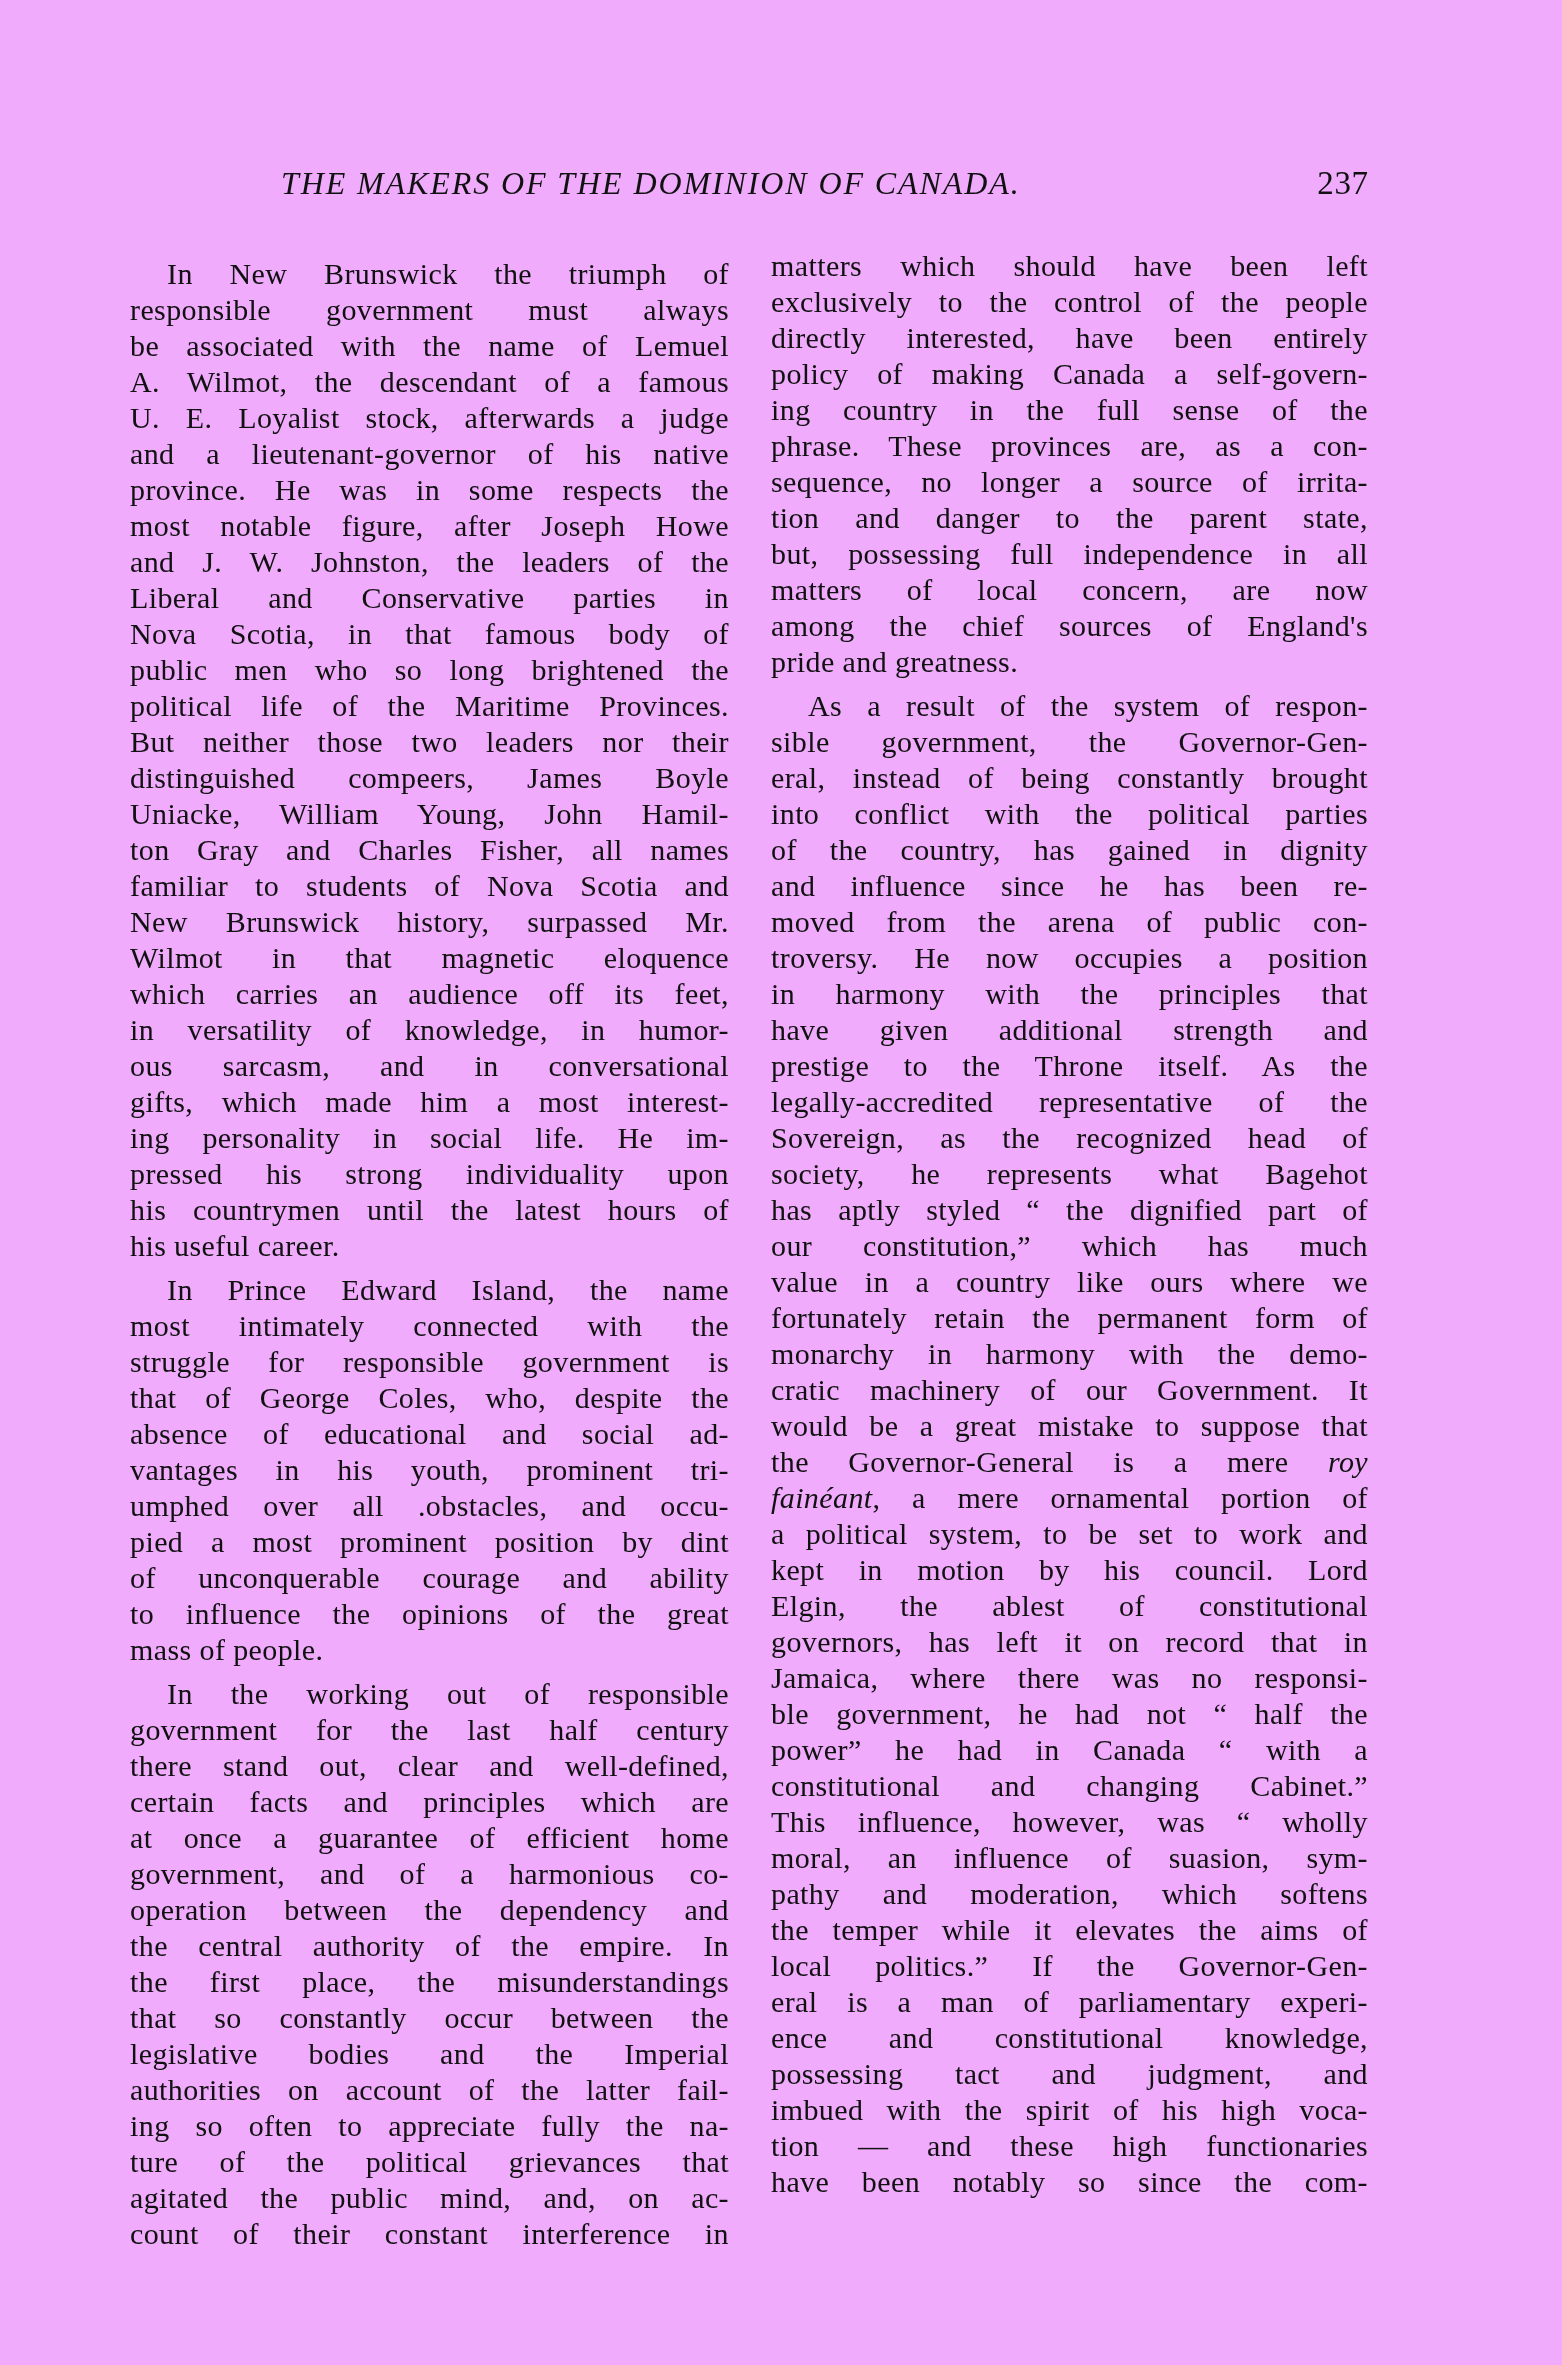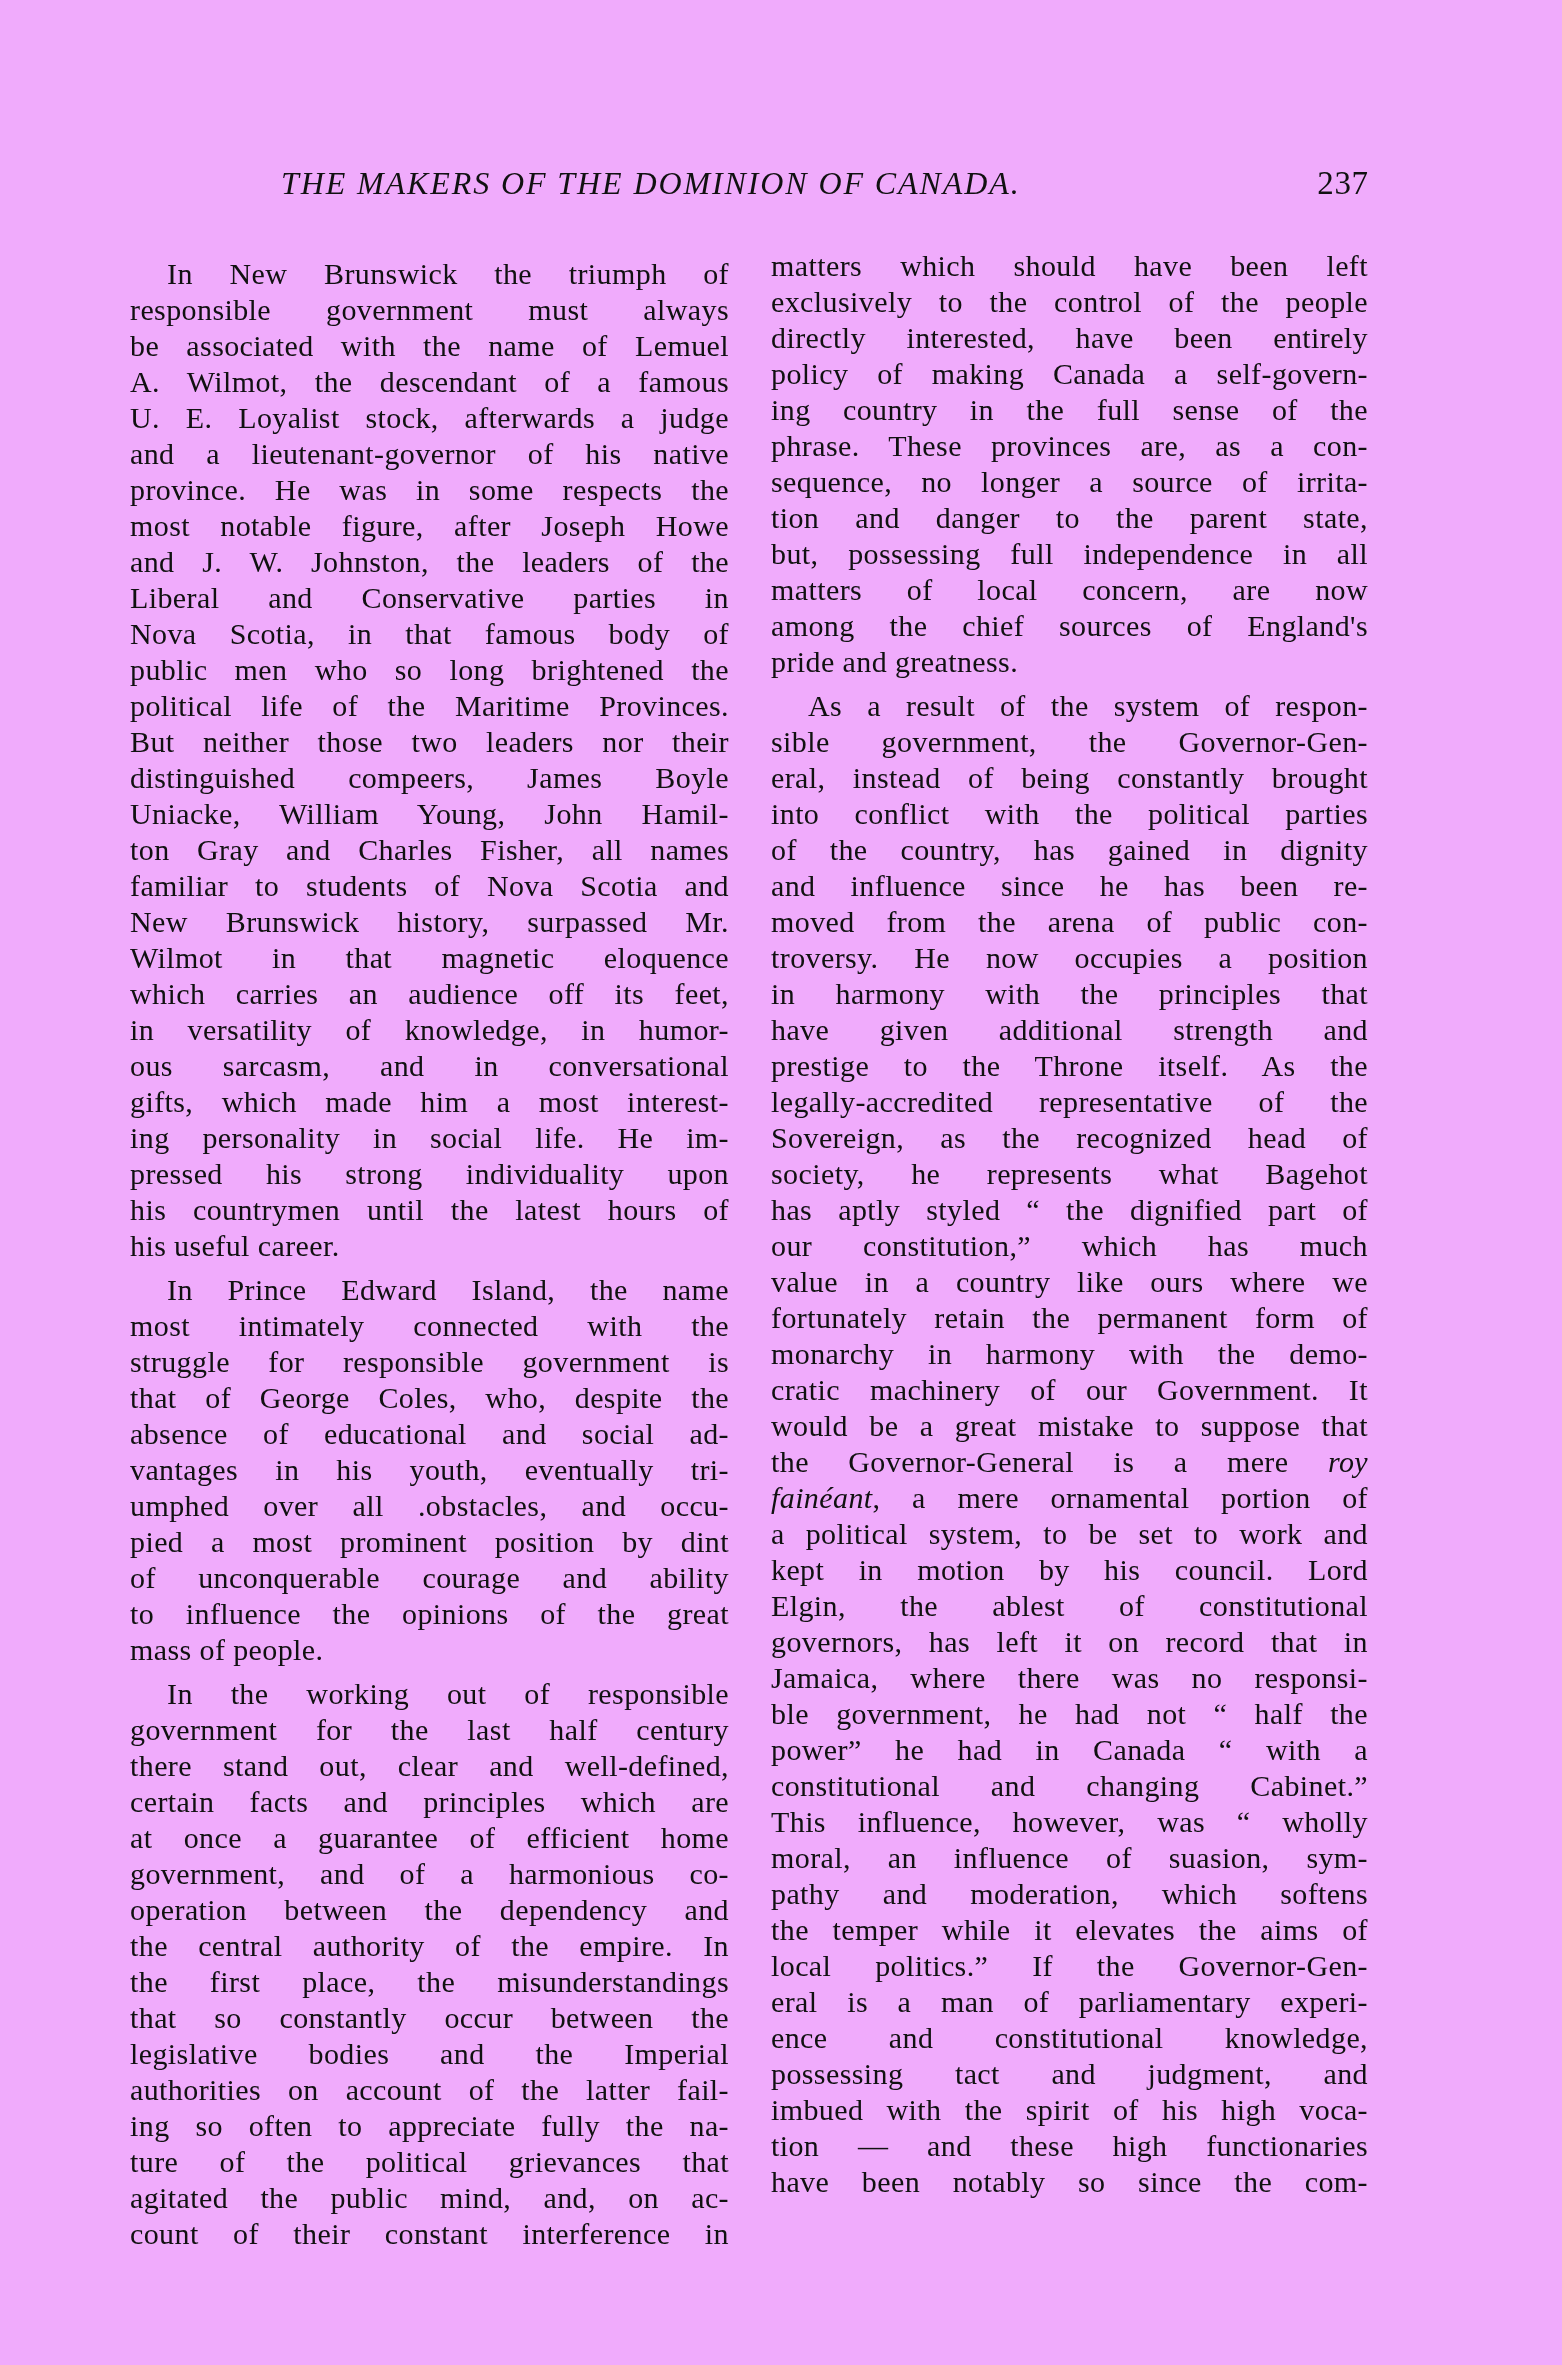--- a/index.html
+++ b/index.html
@@ -98,21 +98,21 @@
       <span class="line"><span>gifts, which made him a most interest-</span></span>
       <span class="line"><span>ing personality in social life.  He im-</span></span>
       <span class="line"><span>pressed his strong individuality upon</span></span>
       <span class="line"><span>his countrymen until the latest hours of</span></span>
       <span class="line last"><span>his useful career.</span></span>
       <span class="line indent"><span>In Prince Edward Island, the name</span></span>
       <span class="line"><span>most intimately connected with the</span></span>
       <span class="line"><span>struggle for responsible government is</span></span>
       <span class="line"><span>that of George Coles, who, despite the</span></span>
       <span class="line"><span>absence of educational and social ad-</span></span>
-      <span class="line"><span>vantages in his youth, eventually tri-</span></span>
+      <span class="line"><span>vantages in his youth, prominent tri-</span></span>
       <span class="line"><span>umphed over all .obstacles, and occu-</span></span>
       <span class="line"><span>pied a most prominent position by dint</span></span>
       <span class="line"><span>of unconquerable courage and ability</span></span>
       <span class="line"><span>to influence the opinions of the great</span></span>
       <span class="line last"><span>mass of people.</span></span>
       <span class="line indent"><span>In the working out of responsible</span></span>
       <span class="line"><span>government for the last half century</span></span>
       <span class="line"><span>there stand out, clear and well-defined,</span></span>
       <span class="line"><span>certain facts and principles which are</span></span>
       <span class="line"><span>at once a guarantee of efficient home</span></span>

